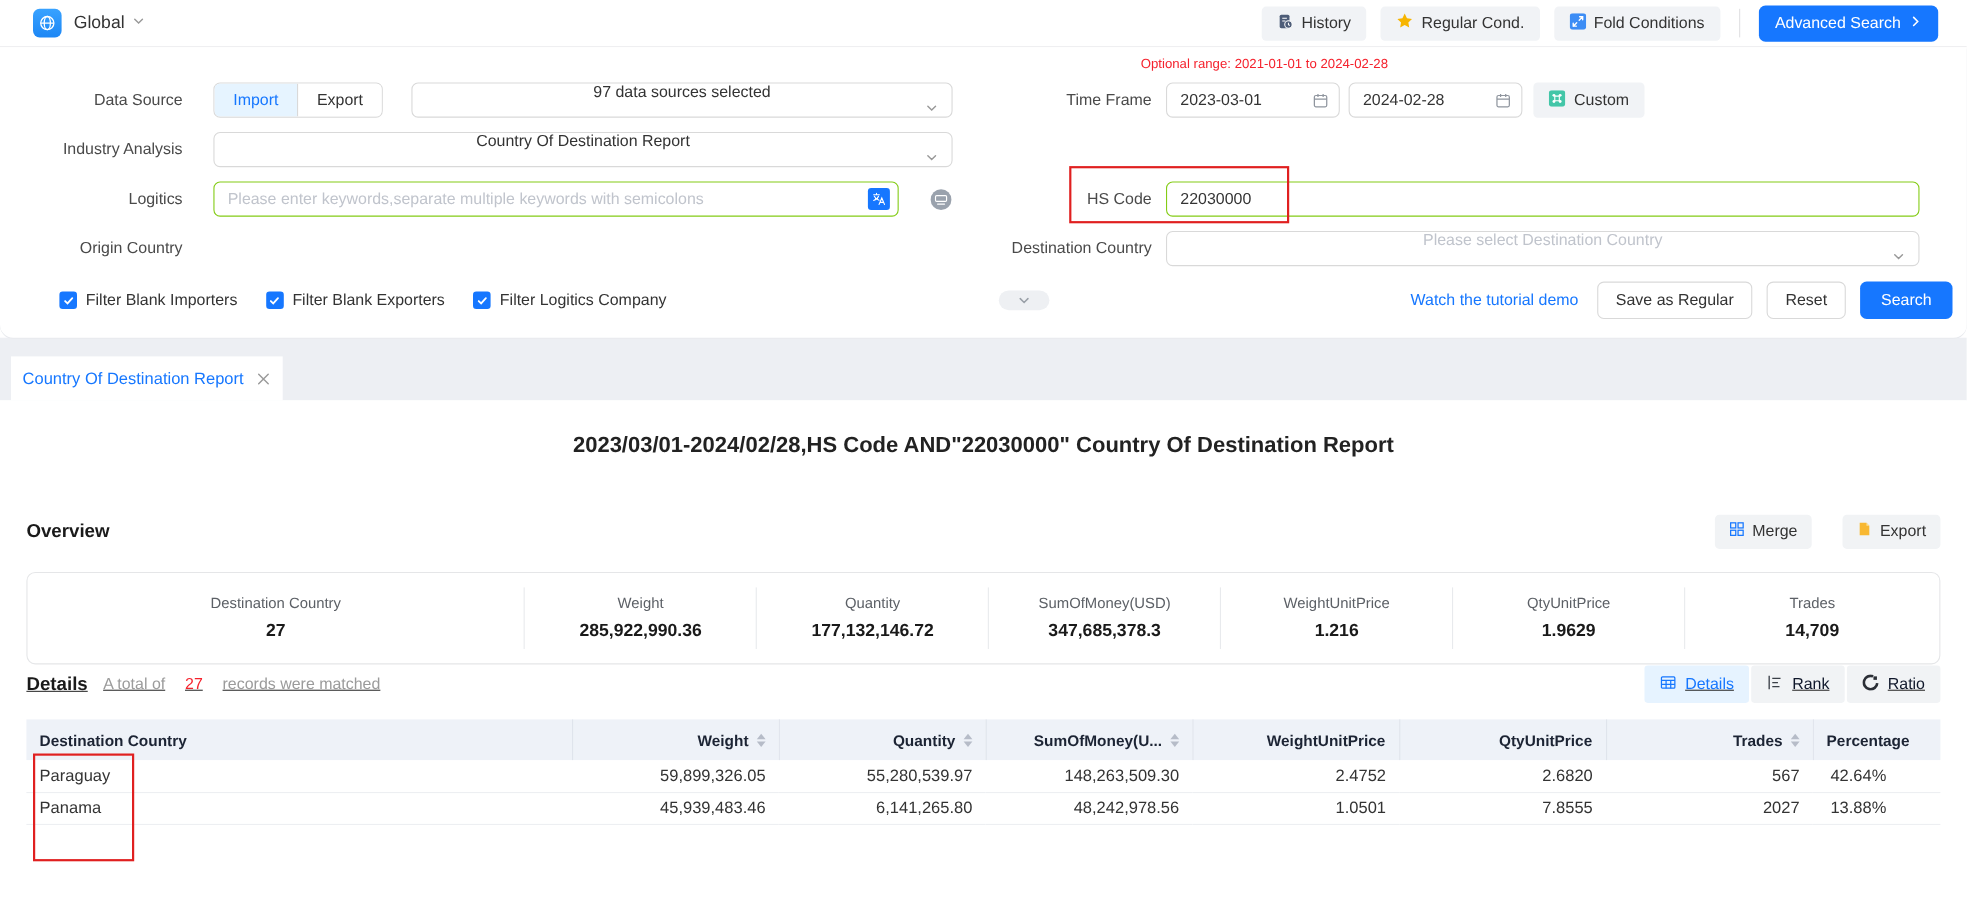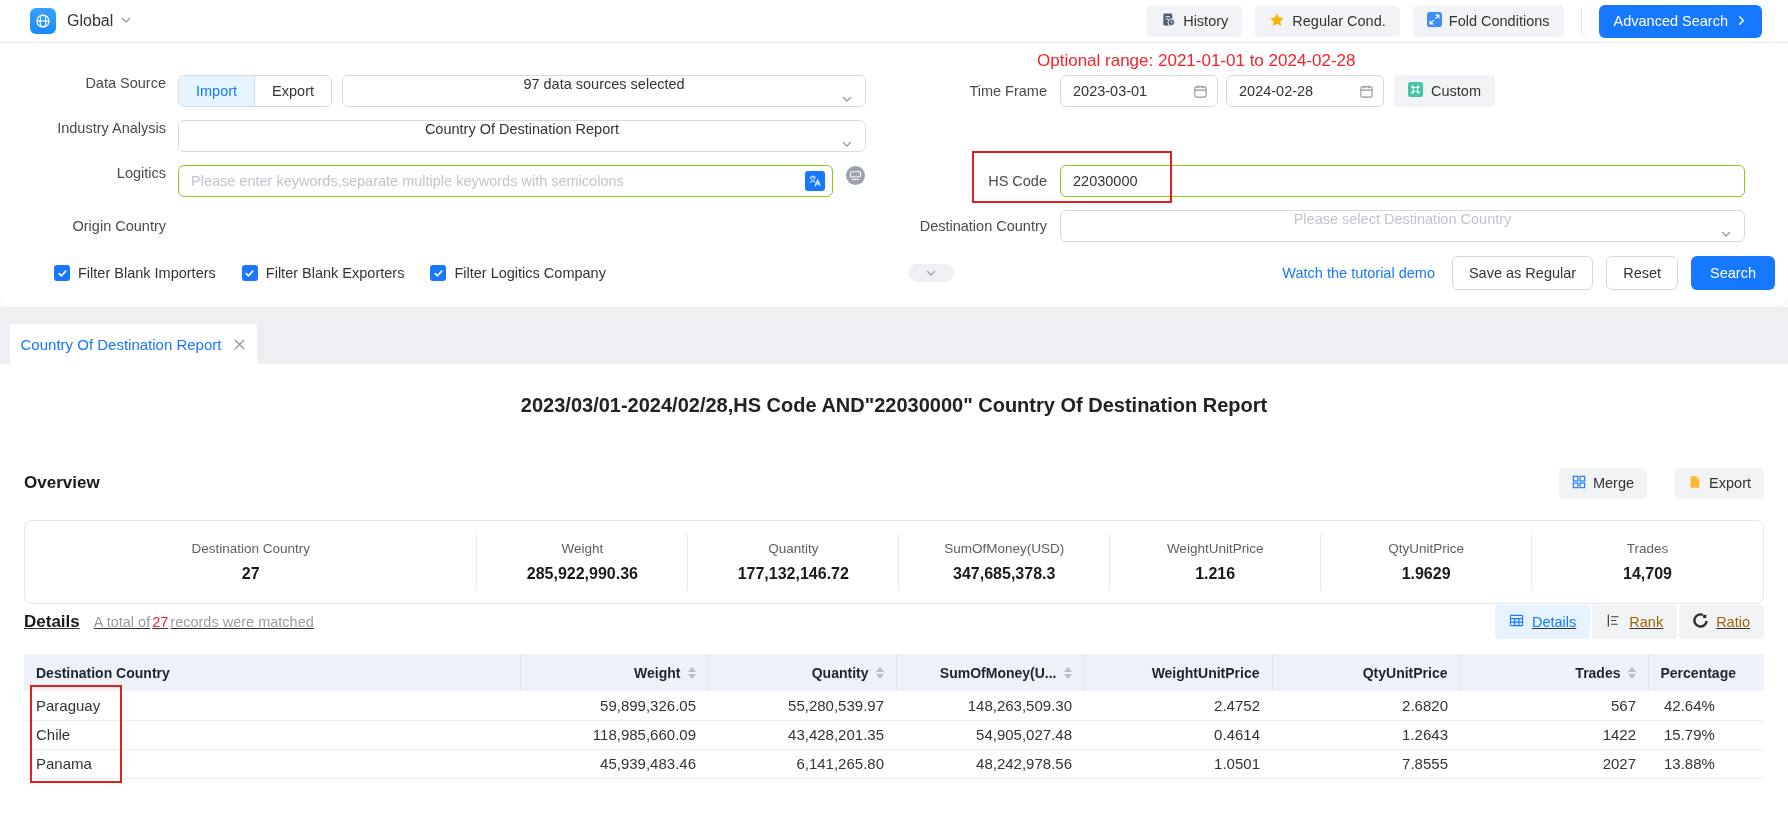--- a/index.html
+++ b/index.html
@@ -18,23 +18,23 @@
     display:flex; align-items:center; gap:7px; font-size:14.5px; color:#333; cursor:pointer;
     font-family:inherit; }
   .tb-divider { width:1px; height:26px; background:#e0e0e3; margin:0 4px; }
   .adv-btn { height:33px; background:#1677ff; color:#fff; border:none; border-radius:6px;
     padding:0 15px; display:flex; align-items:center; gap:8px; font-size:14.5px; cursor:pointer;
     font-family:inherit; }
 
   
   .filter-card { position:relative; background:#fff; padding:32px 0 16px 24px;
     border-radius:0 0 12px 12px; box-shadow:0 1px 0 #e8eaee; }
-  .optional-range { position:absolute; top:8px; left:1037px; color:#f5222d; font-size:17px; }
+  .optional-range { position:absolute; top:8px; left:1037px; color:#f5222d; font-size:12px; }
   .form-row { display:flex; align-items:center; height:32px; margin-bottom:13px; }
-  .lg { width:842px; flex:none; display:flex; align-items:flex-start; }
+  .lg { width:842px; flex:none; display:flex; align-items:center;gap:16px; }
   .rg { flex:1; display:flex; align-items:center; }
   .llabel { width:154px; text-align:right; padding-right:12px; font-size:14.5px; color:#4a4a4a; flex:none; }
   .rlabel { width:194px; text-align:right; padding-right:13px; font-size:14.5px; color:#4a4a4a; flex:none; }
   .seg { display:flex; border:1px solid #d9d9d9; border-radius:6px; overflow:hidden; height:32px; flex:none; }
   .seg-item { padding:0 17px; display:flex; align-items:center; font-size:14.5px; cursor:pointer;
     background:#fff; color:#333; }
   .seg-item.active { background:#e6f4ff; color:#1677ff; }
   .seg-item + .seg-item { border-left:1px solid #d9d9d9; }
   .selectbox { height:32px; border:1px solid #d9d9d9; border-radius:6px; background:#fff;
     display:flex; align-items:center; padding:0 12px; font-size:14.5px; color:#333; cursor:pointer;flex-direction:column; }
@@ -92,25 +92,25 @@
     font-family:inherit; }
   .stats-card { margin-top:20px; height:84px; border:1px solid #e5e6e8; border-radius:8px;
     display:flex; align-items:center; }
   .stat { display:flex; flex-direction:column; align-items:center; justify-content:center; gap:9px;
     height:56px; border-right:1px solid #e8eaed; }
   .stat:last-child { border-right:none; }
   .stat.w-first { flex:2.15; } .stat.w-mid { flex:1; } .stat.w-last { flex:1.1; }
   .stat-label { font-size:13.5px; color:#5c6066; }
   .stat-value { font-size:16px; font-weight:bold; color:#1a1a1a; }
   .sec-head.details { height:36px;text-decoration:underline; }
-  .matched { margin-left:14px; font-size:14.5px; color:#9b9b9b; display:flex; gap:2px; }
+  .matched { margin-left:14px; font-size:14.5px; color:#9b9b9b; display:flex; gap:18px; }
   .matched .red { color:#f5222d; }
   .view-group { margin-left:auto; display:flex; gap:2px; }
   .view-btn { height:34px; background:#f1f3f5; border:none; border-radius:3px; padding:0 14px;
-    display:flex; align-items:center; gap:8px; font-size:14.5px; color:#a16207; cursor:pointer;
+    display:flex; align-items:center; gap:8px; font-size:14.5px; color:#0f172a; cursor:pointer;
     font-family:inherit; }
   .view-btn.active { background:#e6f3ff; color:#1677ff; }
 
   
   .table-wrap { position:relative; margin-top:14px; }
   table { width:1740px; border-collapse:collapse; table-layout:fixed; }
   thead th { height:37px; background:#eef2f8; font-size:14px; font-weight:bold; color:#1c2434;
     border-right:1px solid #dfe4ec; padding:0 12px; cursor:pointer; }
   thead th:last-child { border-right:none; }
   th .th-inner { display:flex; align-items:center; gap:7px; }
@@ -522,30 +522,20 @@
             <td class="al-l">Paraguay</td>
             <td class="al-r">59,899,326.05</td>
             <td class="al-r">55,280,539.97</td>
             <td class="al-r">148,263,509.30</td>
             <td class="al-r">2.4752</td>
             <td class="al-r">2.6820</td>
             <td class="al-r">567</td>
             <td class="al-l pct">42.64%</td>
           </tr>
           <tr>
-            <td class="al-l">Chile</td>
-            <td class="al-r">118,985,660.09</td>
-            <td class="al-r">43,428,201.35</td>
-            <td class="al-r">54,905,027.48</td>
-            <td class="al-r">0.4614</td>
-            <td class="al-r">1.2643</td>
-            <td class="al-r">1422</td>
-            <td class="al-l pct">15.79%</td>
-          </tr>
-          <tr>
             <td class="al-l">Panama</td>
             <td class="al-r">45,939,483.46</td>
             <td class="al-r">6,141,265.80</td>
             <td class="al-r">48,242,978.56</td>
             <td class="al-r">1.0501</td>
             <td class="al-r">7.8555</td>
             <td class="al-r">2027</td>
             <td class="al-l pct">13.88%</td>
           </tr>
         </tbody>

